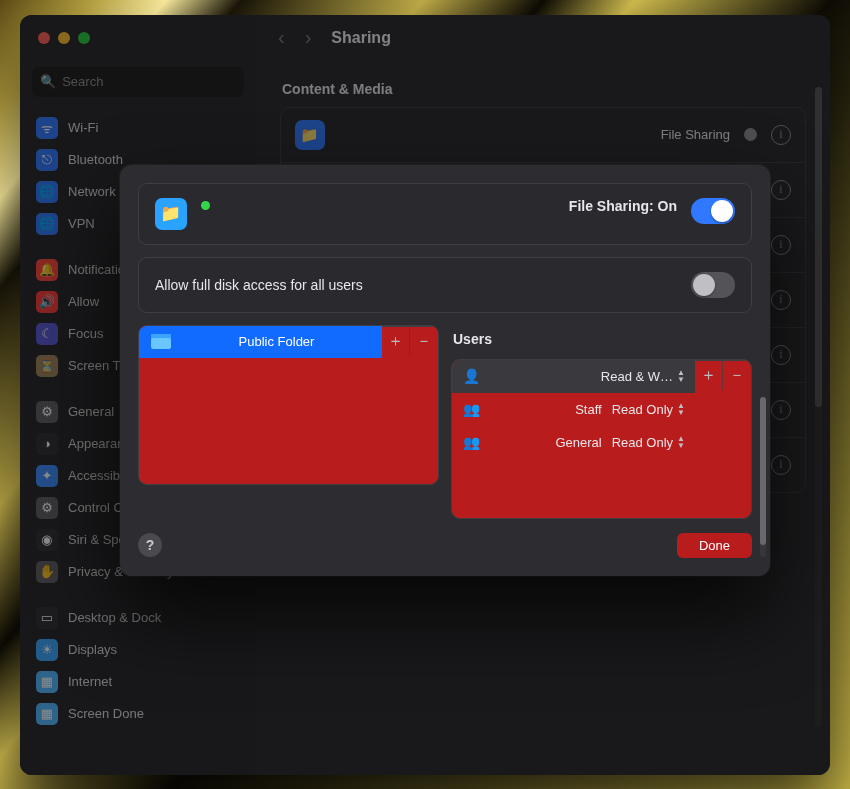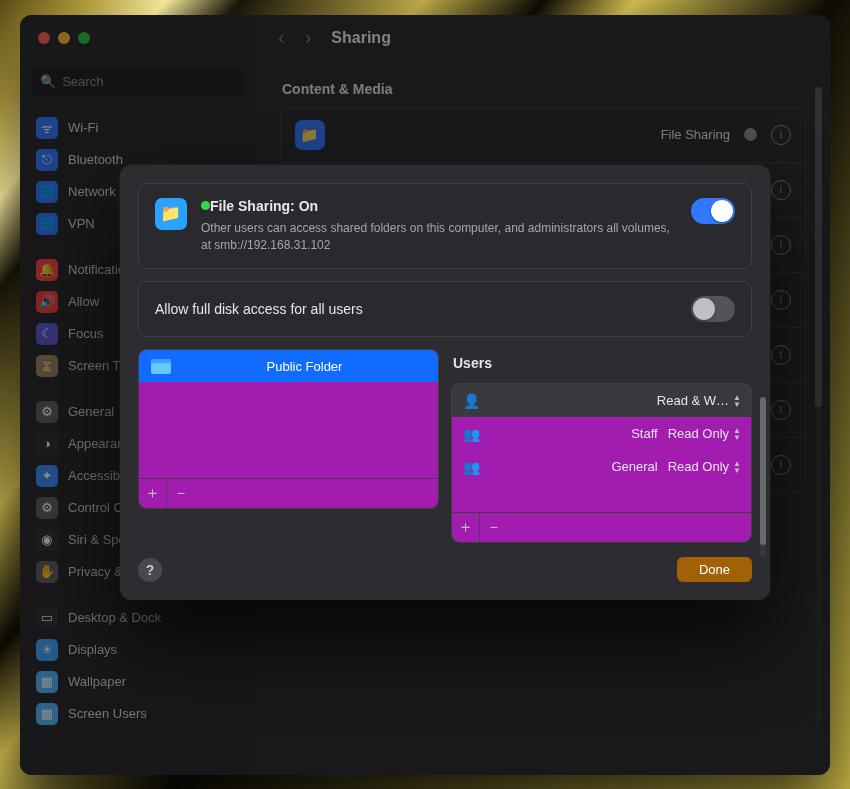--- a/index.html
+++ b/index.html
@@ -93,21 +93,21 @@
   }
   .panel {
     background: #2a292e; border: 1px solid #3f3e43; border-radius: 9px;
     padding: 14px 16px; margin-bottom: 12px;
   }
 
   .hdr { display: flex; align-items: flex-start; gap: 14px; }
   .hdr-ic { width: 32px; height: 32px; border-radius: 7px; background: #29a3ff;
     display:flex;align-items:center;justify-content:center;color:#fff;font-size:17px;flex:0 0 32px;}
   .hdr-txt { flex: 1; }
-  .hdr-title { font-size: 14px; font-weight: 600; display:flex;align-items:center;}
+  .hdr-title { font-size: 14px; font-weight: 600; display:flex;align-items:center;gap:8px;justify-content:space-between;}
   .grn-dot { width:9px;height:9px;border-radius:50%;background:#32d74b; }
   .hdr-desc { font-size: 12px; color: #a7a6ab; margin-top: 6px; line-height: 1.45; }
 
   .toggle {
     width: 44px; height: 26px; border-radius: 13px; position: relative;
     flex: 0 0 44px;
   }
   .toggle .knob {
     width:22px;height:22px;border-radius:50%;background:#fff;position:absolute;top:2px;
     box-shadow: 0 1px 2px rgba(0,0,0,.4);
@@ -115,22 +115,22 @@
   .toggle.on  { background:#2f78ff; }  .toggle.on  .knob { right:2px; }
   .toggle.off { background:#545357; }  .toggle.off .knob { left:2px; background:#c0bfc3; }
 
   .fda-label { font-size: 14px; color: #e7e6ea; flex:1; }
   .panel.fda { display:flex; align-items:center; }
 
   .columns { display: flex; gap: 12px; }
   .col { flex: 1; display: flex; flex-direction: column; }
   .col-title { font-size: 14px; font-weight: 600; margin: 6px 2px 12px; }
   .listbox {
-    background: #a21caf; border: 1px solid #3f3e43; border-radius: 9px;
-    height: 160px; display: flex; flex-direction: column; overflow: hidden;
+    background: #b91c1c; border: 1px solid #3f3e43; border-radius: 9px;
+    height: 160px; display: flex; flex-direction: row; overflow: hidden;
   }
   .list { flex: 1; overflow: hidden; }
   .lf-row {
     display:flex;align-items:center;height:32px;padding:0 12px;gap:12px;font-size:13px;
   }
   .lf-row.sel { background:#116bff; color:#fff; }
   .lf-row .fic { width:20px;height:15px;border-radius:2px;background:#6ac6ff;
     box-shadow: inset 0 4px 0 #3aa5ff; }
   .lf-row .spacer{flex:1;text-align:center;}
   .ur-row { display:flex;align-items:center;height:33px;padding:0 10px;gap:10px;font-size:13px;}
@@ -145,21 +145,21 @@
   .pm { width:28px;height:100%;display:flex;align-items:center;justify-content:center;color:#bfbec3;font-size:16px;border-right:1px solid rgba(63,62,67,.7);}
   .pm:last-of-type{border-right:none;}
 
   .sheet-foot { display:flex;align-items:center;margin-top:14px;gap:10px; }
   .help {
     width:24px;height:24px;border-radius:50%;background:#4a494e;color:#cccbd0;
     display:flex;align-items:center;justify-content:center;font-size:14px;font-weight:600;
   }
   .foot-spacer{flex:1;}
   .done-btn {
-    background:#a16207;color:#fff;font-size:13px;font-weight:500;
+    background:#b91c1c;color:#fff;font-size:13px;font-weight:500;
     padding:5px 22px;border-radius:6px;border:none;
   }
 
   .scroll-ind {
     position:absolute; right:8px; top:72px; width:7px; height:640px;
     background: rgba(255,255,255,.04); border-radius:4px;
   }
   .scroll-thumb { position:absolute; left:0; top:0; width:7px;height:320px;background:rgba(255,255,255,.18);border-radius:4px;}
 
   .sheet-scroll { position:absolute; right:4px; top:232px; width:6px; height:160px; background: rgba(255,255,255,.05); border-radius:3px;}
@@ -246,25 +246,25 @@
         <div class="sb-item">
           <span class="ic ic-deep">▭</span>
           <span>Desktop &amp; Dock</span>
         </div>
         <div class="sb-item">
           <span class="ic ic-lblue">☀</span>
           <span>Displays</span>
         </div>
         <div class="sb-item">
           <span class="ic ic-cyan">▦</span>
-          <span>Wallpaper</span>
+          <span>Internet</span>
         </div>
         <div class="sb-item">
           <span class="ic ic-cyan">▦</span>
-          <span>Screen Users</span>
+          <span>Screen Done</span>
         </div>
       </div>
   </div>
 
   <div class="main">
     <div class="main-header">
       <span class="nav-arrow">‹</span>
       <span class="nav-arrow">›</span>
       <span class="main-title">Sharing</span>
     </div>
@@ -341,21 +341,20 @@
   <div class="sheet">
 
     <div class="panel">
       <div class="hdr">
         <div class="hdr-ic">📁</div>
         <div class="hdr-txt">
           <div class="hdr-title">
             <span class="grn-dot"></span>
             <span><span>File Sharing:</span> <span>On</span></span>
           </div>
-          <div class="hdr-desc">Other users can access shared folders on this computer, and administrators all volumes, at smb://192.168.31.102</div>
         </div>
         <div class="toggle on">
             <div class="knob"></div>
           </div>
       </div>
     </div>
 
     <div class="panel fda">
       <div class="fda-label">Allow full disk access for all users</div>
       <div class="toggle off">

